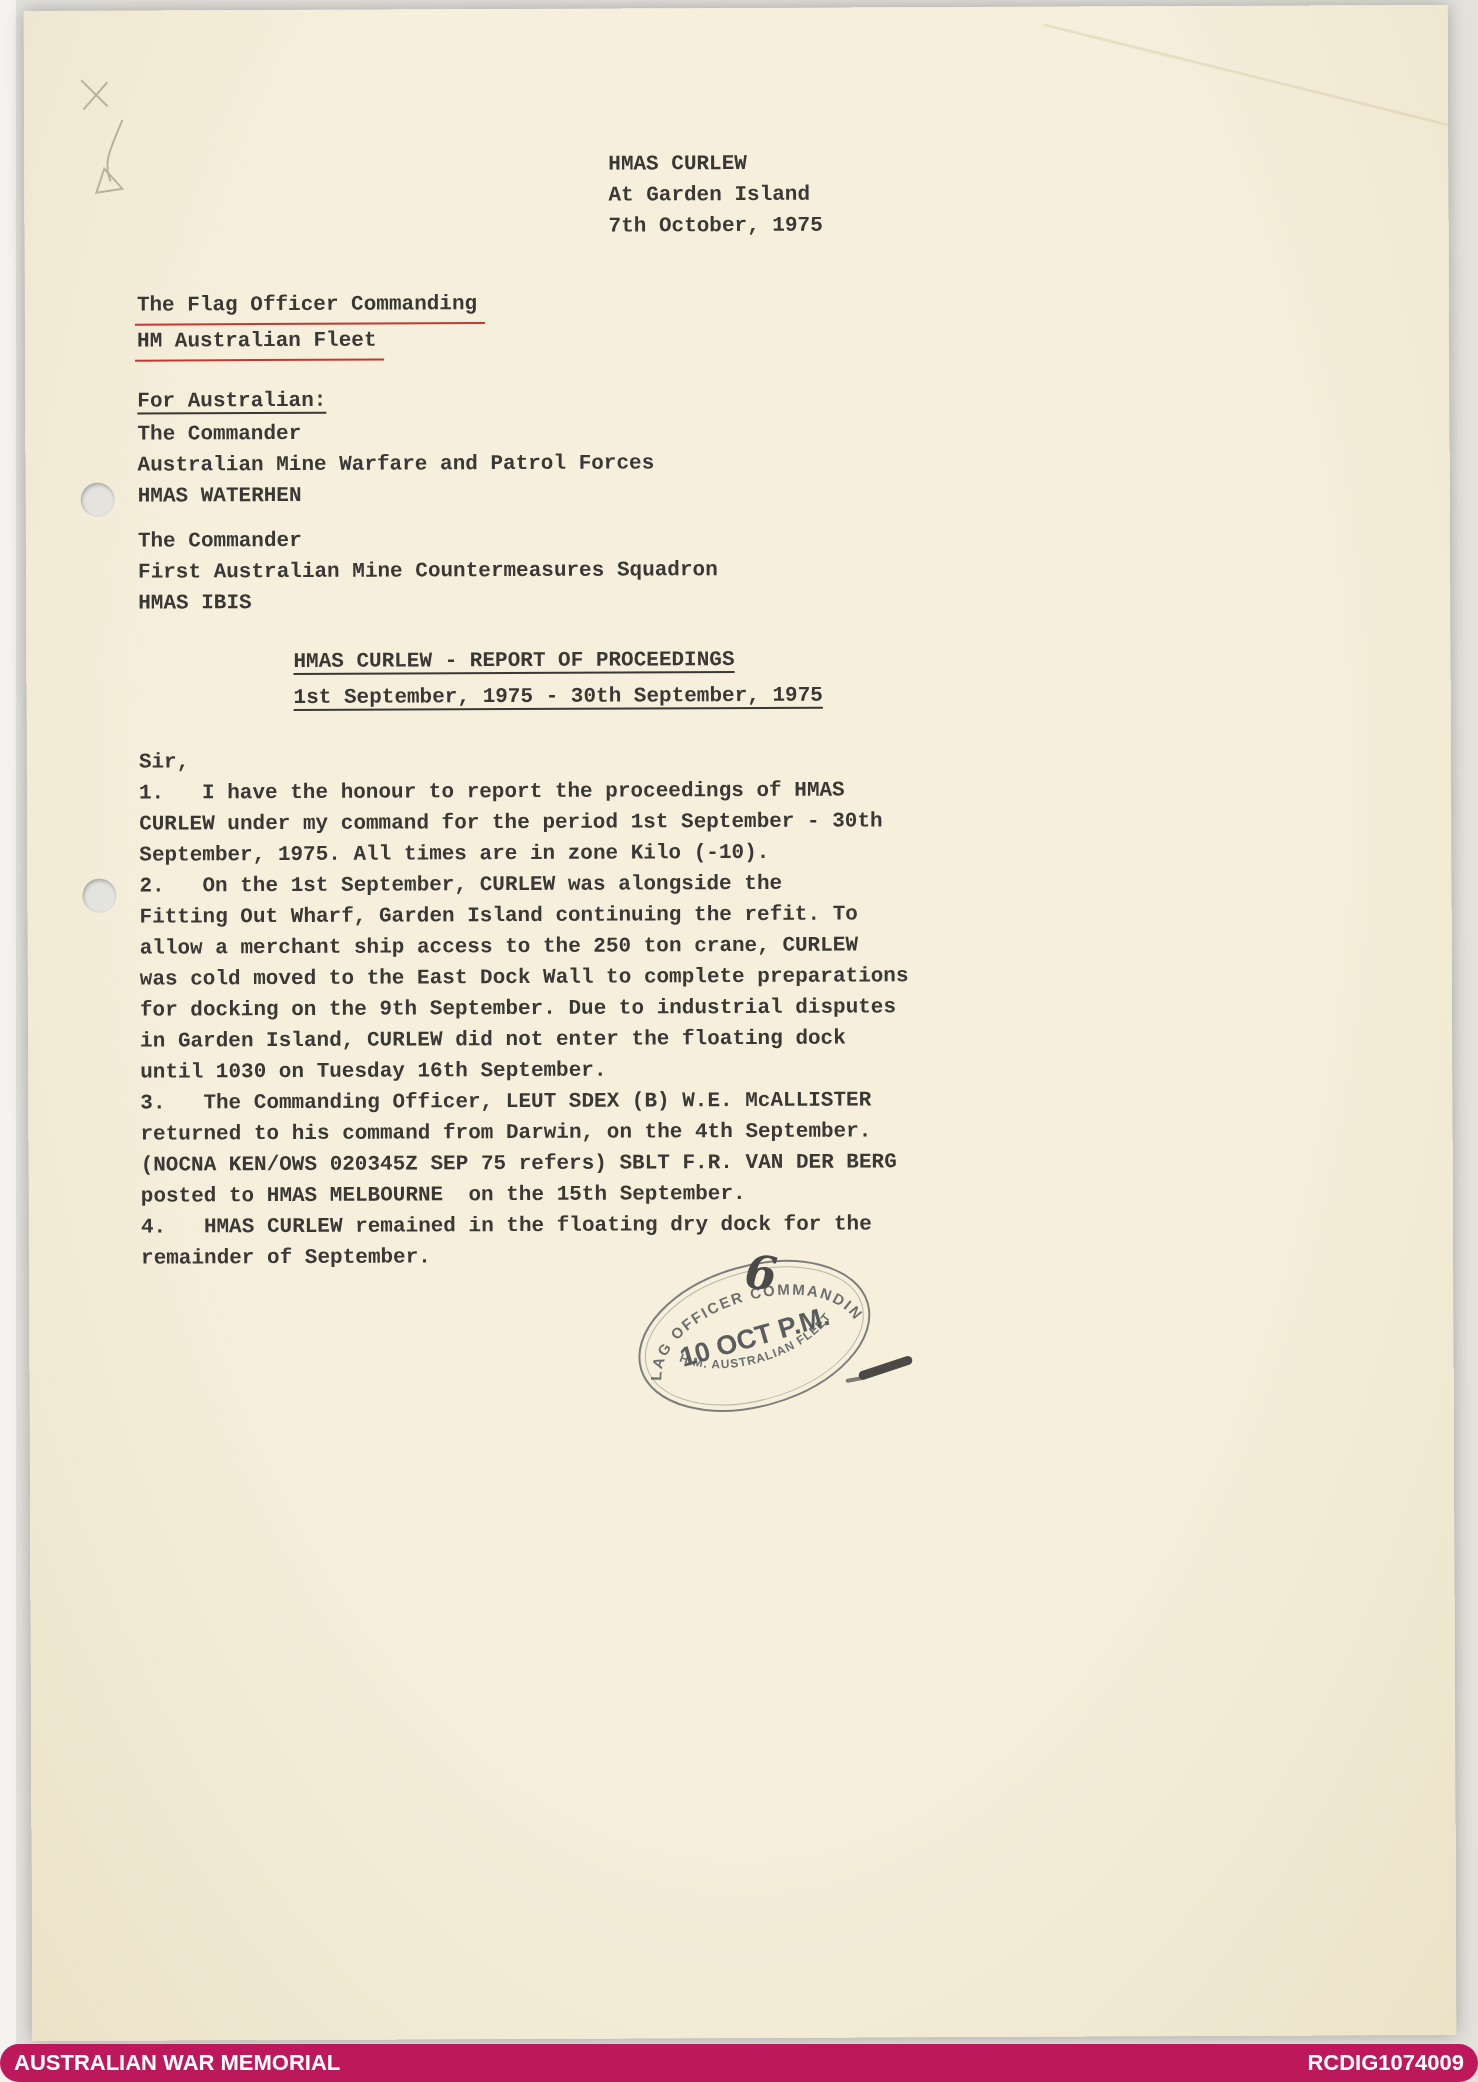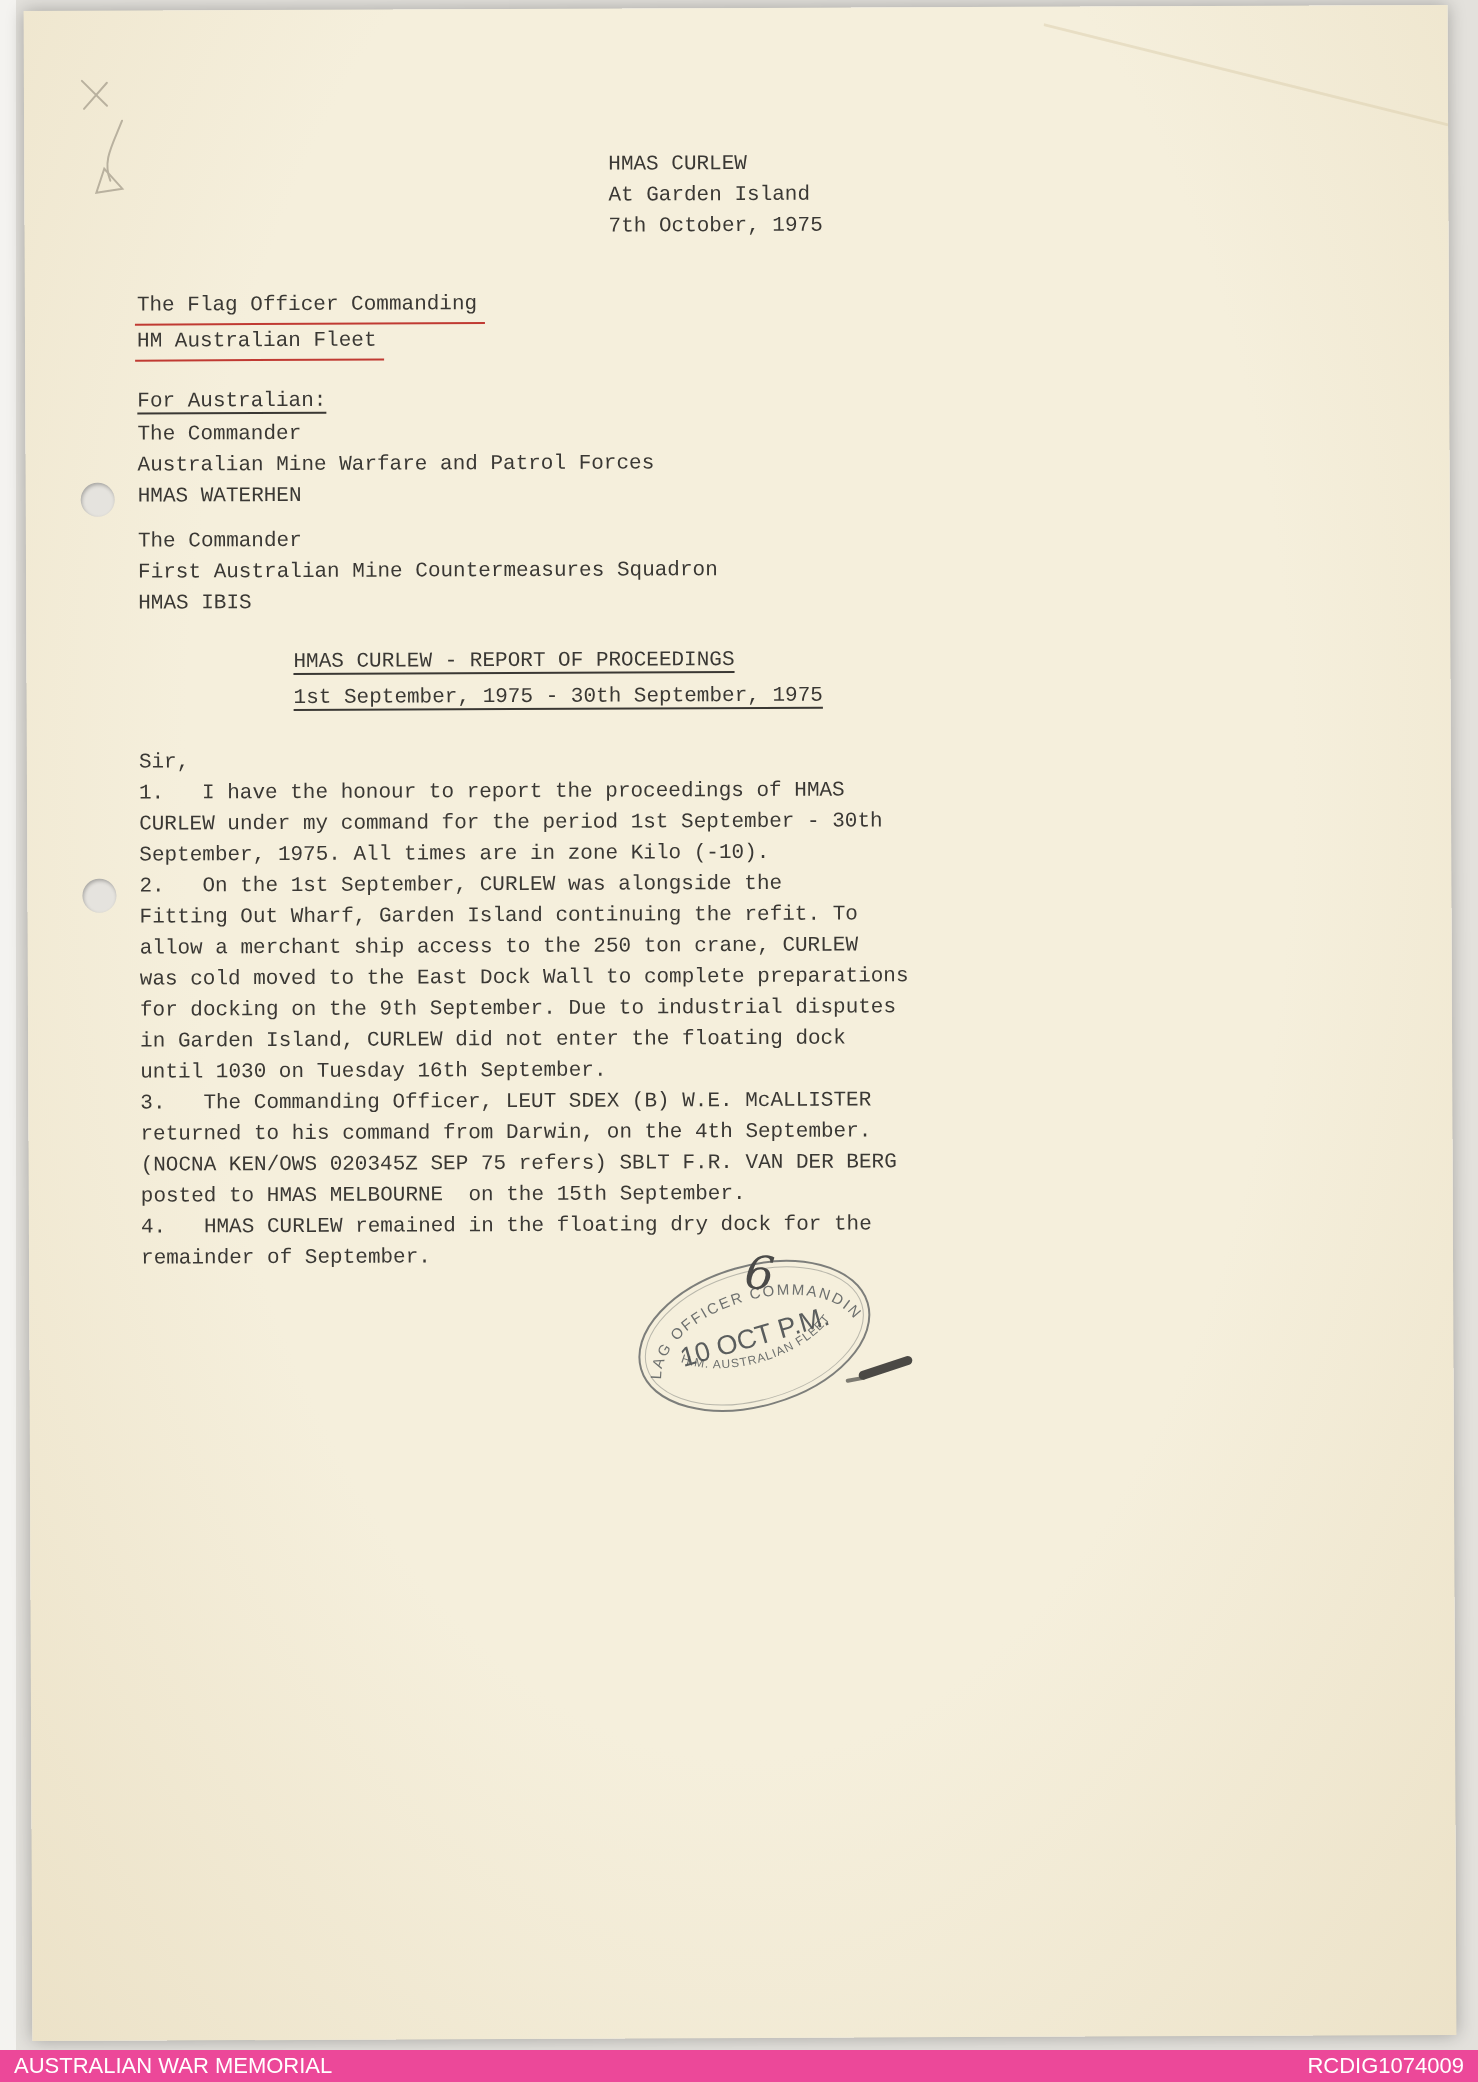--- a/index.html
+++ b/index.html
@@ -1,16 +1,16 @@
 <!DOCTYPE html>
 <html><head>
 <meta charset="utf-8">
 <style>
   html,body{margin:0;padding:0;background:#e7e5e0;}
-  .scan{position:relative;width:1478px;height:2082px;overflow:hidden;background:#e3e1dc;font-family:"Liberation Mono","DejaVu Sans Mono",monospace;}
+  .scan{position:relative;width:1478px;height:2082px;overflow:hidden;background:#e3e1dc;font-family:"Liberation Mono","DejaVu Sans Mono",monospace;font-weight:bold;}
   .edge-strip{position:absolute;left:0;top:0;width:16px;height:100%;background:#f4f3f0;}
   .paper{
     position:absolute;left:28px;top:8px;width:1424px;height:2030px;
     background:radial-gradient(ellipse at 50% 38%, #f5efdc 55%, #ece2c8 100%);
     box-shadow:0 0 18px rgba(0,0,0,.28);
     transform:rotate(-0.25deg);
   }
   .content{position:absolute;left:112px;top:0;width:1210px;color:#3a3834;font-size:21px;line-height:31px;}
   .letterhead{margin:140px 0 0 472px;}
   .addressee{margin-top:46px;}
@@ -27,23 +27,23 @@
   .hole.h1{left:55px;top:472px;}
   .hole.h2{left:55px;top:868px;}
   .stamp{position:absolute;left:600px;top:1248px;width:250px;height:160px;transform:rotate(-16deg);}
   .stamp svg{width:250px;height:160px;}
   .handwritten-six{position:absolute;left:716px;top:1238px;font-family:"DejaVu Serif",serif;font-style:italic;font-size:46px;color:#4a4a48;transform:rotate(6deg);}
   .ink-smudge{position:absolute;left:828px;top:1356px;width:56px;height:9px;background:#2e2d2b;border-radius:5px;transform:rotate(-18deg);opacity:.85;}
   .ink-smudge:after{content:"";position:absolute;left:-14px;top:4px;width:20px;height:4px;background:#2e2d2b;border-radius:3px;transform:rotate(8deg);opacity:.7;}
   .crease{position:absolute;left:1020px;top:0;width:404px;height:150px;pointer-events:none;opacity:.5;}
   .pencil{position:absolute;left:28px;top:40px;width:140px;height:160px;opacity:.6;}
   .footer-bar{
-    position:absolute;left:0;bottom:0;width:100%;height:32px;background:#ec4899;
+    position:absolute;left:0;bottom:0;width:100%;height:38px;background:#be185d;
     display:flex;justify-content:space-between;align-items:center;box-sizing:border-box;padding:0 14px;
-    color:#ffffff;font-family:"Liberation Sans","DejaVu Sans",sans-serif;font-size:22px;
+    color:#ffffff;font-family:"Liberation Sans","DejaVu Sans",sans-serif;font-size:22px;border-radius:20px;
   }
 </style>
 </head>
 <body>
 
 <div class="scan">
   <div class="edge-strip"></div>
 
   <div class="paper">
 

